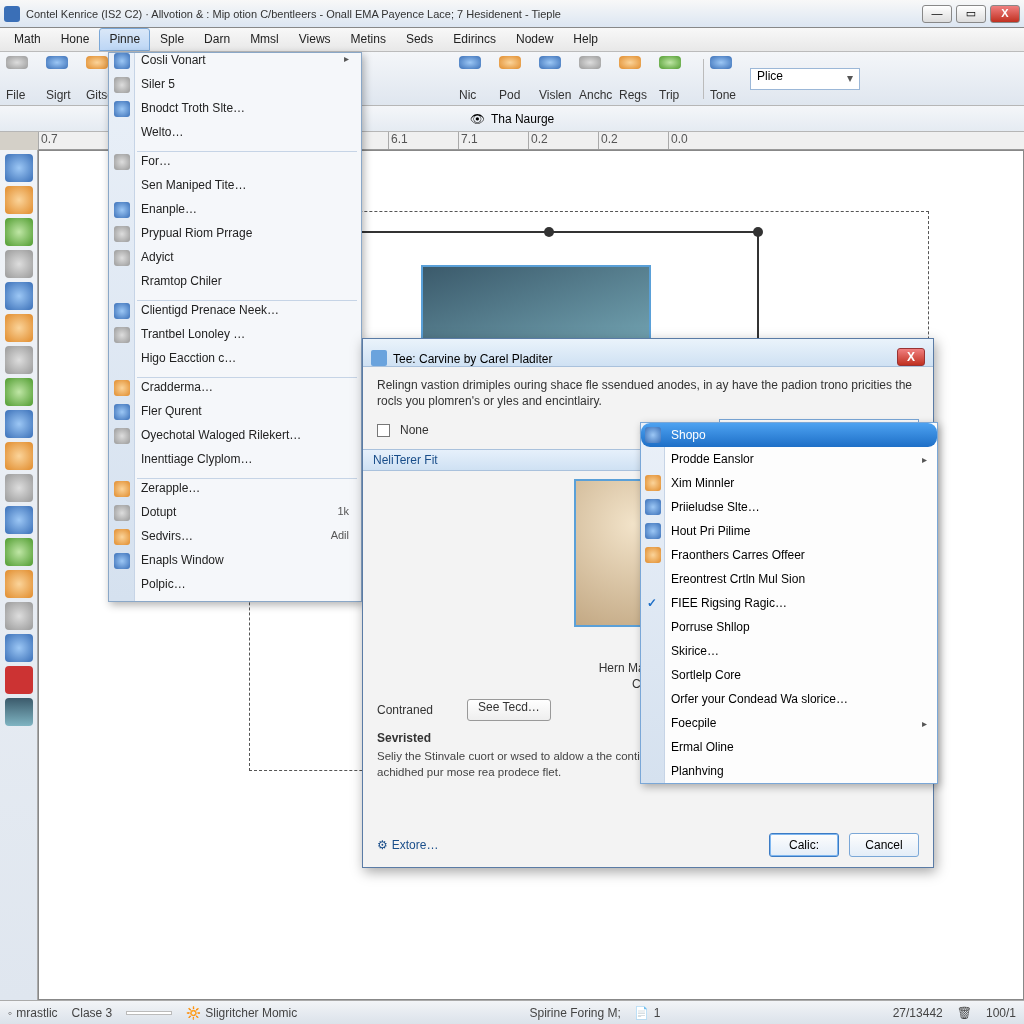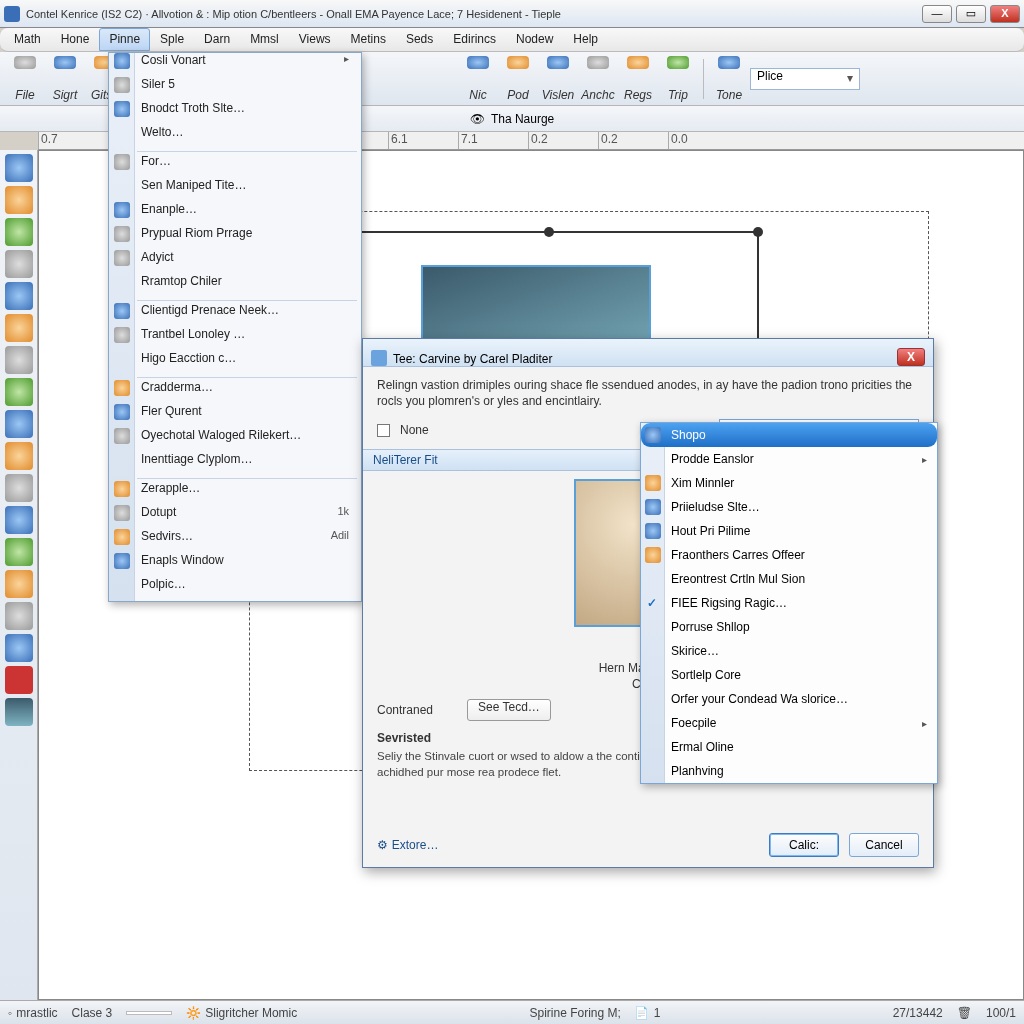--- a/index.html
+++ b/index.html
@@ -7,27 +7,27 @@
 
 
 .titlebar { height: 28px; background: linear-gradient(to bottom, #f8f8f8, #dce6f2); display: flex; align-items: center; padding: 0 4px; border-bottom: 1px solid #888; }
 .titlebar .app-icon { width: 16px; height: 16px; background: #3a6fb7; border-radius: 3px; margin-right: 6px; }
 .titlebar .title { flex: 1; color: #333; font-size: 11px; }
 .titlebar .win-btns { display: flex; gap: 4px; }
 .titlebar .win-btn { width: 30px; height: 18px; border: 1px solid #888; border-radius: 3px; background: linear-gradient(#fff,#ddd); text-align: center; line-height: 14px; font-size: 11px; }
 .titlebar .win-btn.close { background: linear-gradient(#f08080,#c03020); color: #fff; font-weight: bold; }
 
 
-.menubar { height: 24px; background: linear-gradient(#f8f8f8,#e8e8e8); display: flex; align-items: stretch; border-bottom: 1px solid #bbb; padding: 0 4px; border-radius: 8px; }
+.menubar { height: 24px; background: linear-gradient(#f8f8f8,#e8e8e8); display: flex; align-items: stretch; border-bottom: 1px solid #bbb; padding: 0 4px; }
 .menubar .menu-item { padding: 4px 10px; color: #222; cursor: default; }
 .menubar .menu-item.active { background: linear-gradient(#dbe8f8,#bcd6f5); border: 1px solid #7aa7d7; border-radius: 3px 3px 0 0; padding: 3px 9px; }
 
 
 .toolbar { height: 54px; background: linear-gradient(#f4f6f9,#dfe6ef); border-bottom: 1px solid #b6b6b6; display: flex; align-items: center; padding: 0 6px; gap: 2px; }
-.tool-btn { width: 38px; height: 46px; display: flex; flex-direction: column; align-items: center; justify-content: center; gap: 19px; font-size: 10px; color: #333; font-style: italic; }
+.tool-btn { width: 38px; height: 46px; display: flex; flex-direction: column; justify-content: center; gap: 19px; font-size: 10px; color: #333; }
 .tool-btn .ic { width: 22px; height: 22px; border-radius: 4px; }
 .ic.blue { background: radial-gradient(#9cc7f5,#3a6fb7); }
 .ic.orange { background: radial-gradient(#fbd49a,#e08b2c); }
 .ic.green { background: radial-gradient(#bfe6a5,#4f9b2f); }
 .ic.gray { background: radial-gradient(#ddd,#999); }
 .tool-sep { width: 1px; height: 40px; background: #bbb; margin: 0 4px; }
 .tool-select { height: 22px; border: 1px solid #9bb7d7; background: #fff; padding: 0 20px 0 6px; min-width: 110px; position: relative; }
 .tool-select::after { content: "▾"; position: absolute; right: 6px; top: 2px; color: #555; }
 
 

